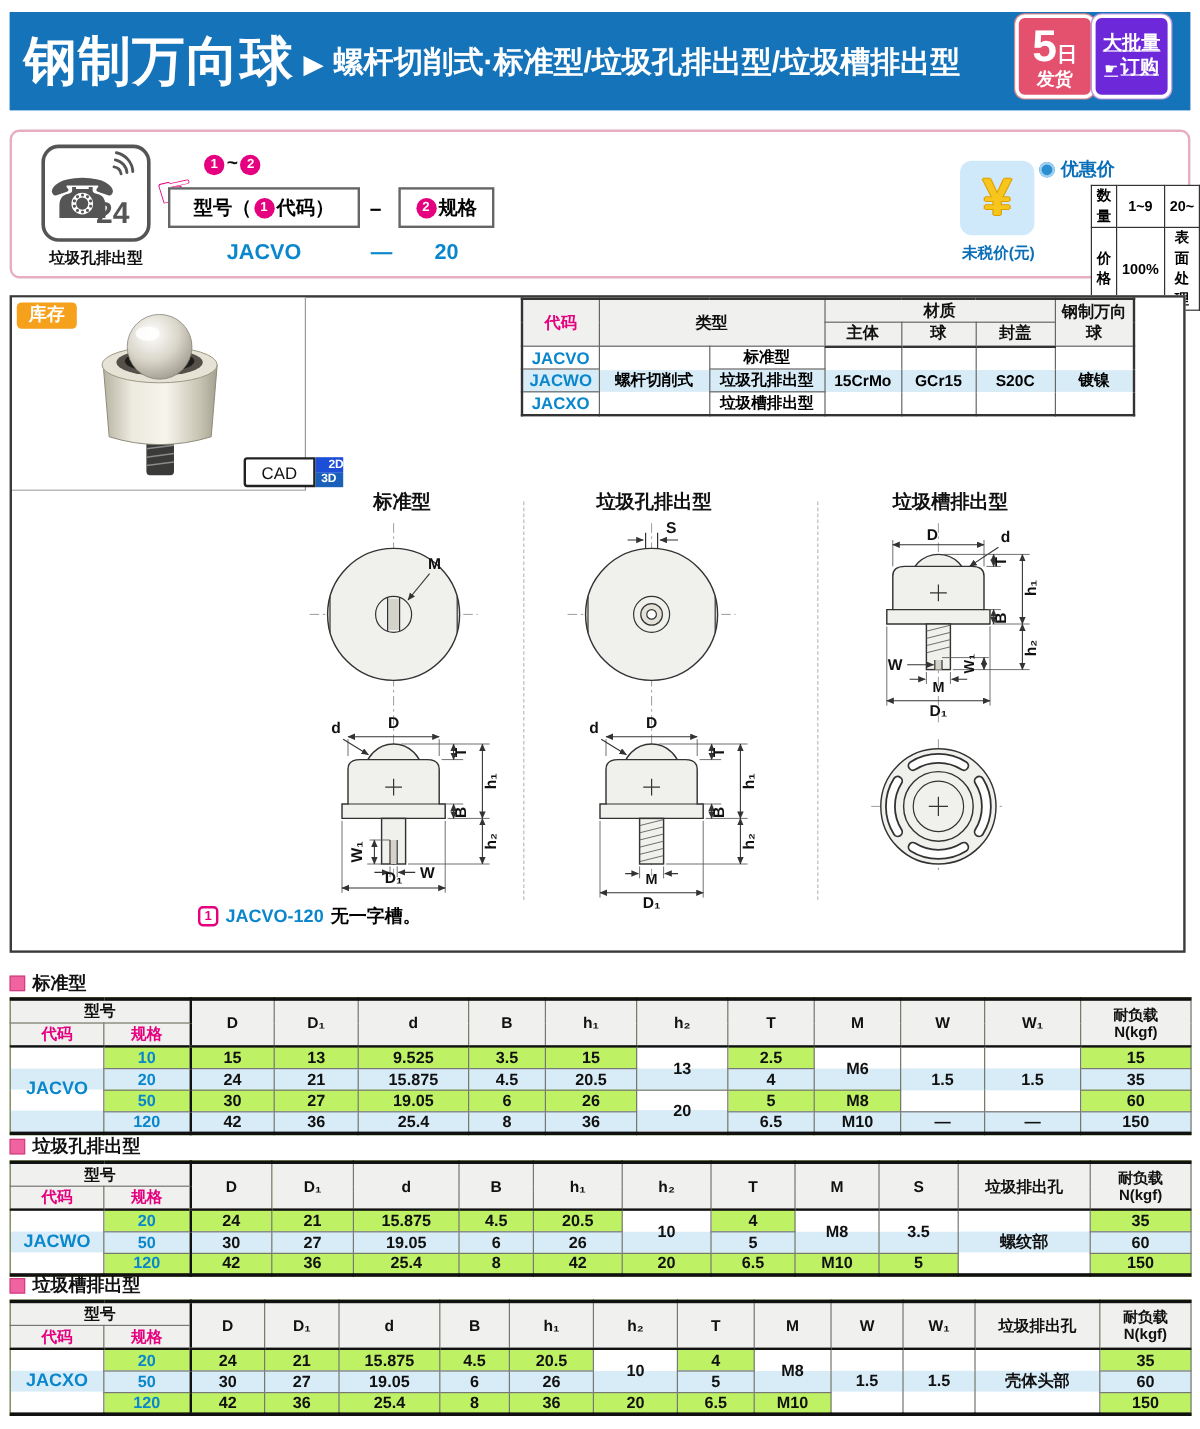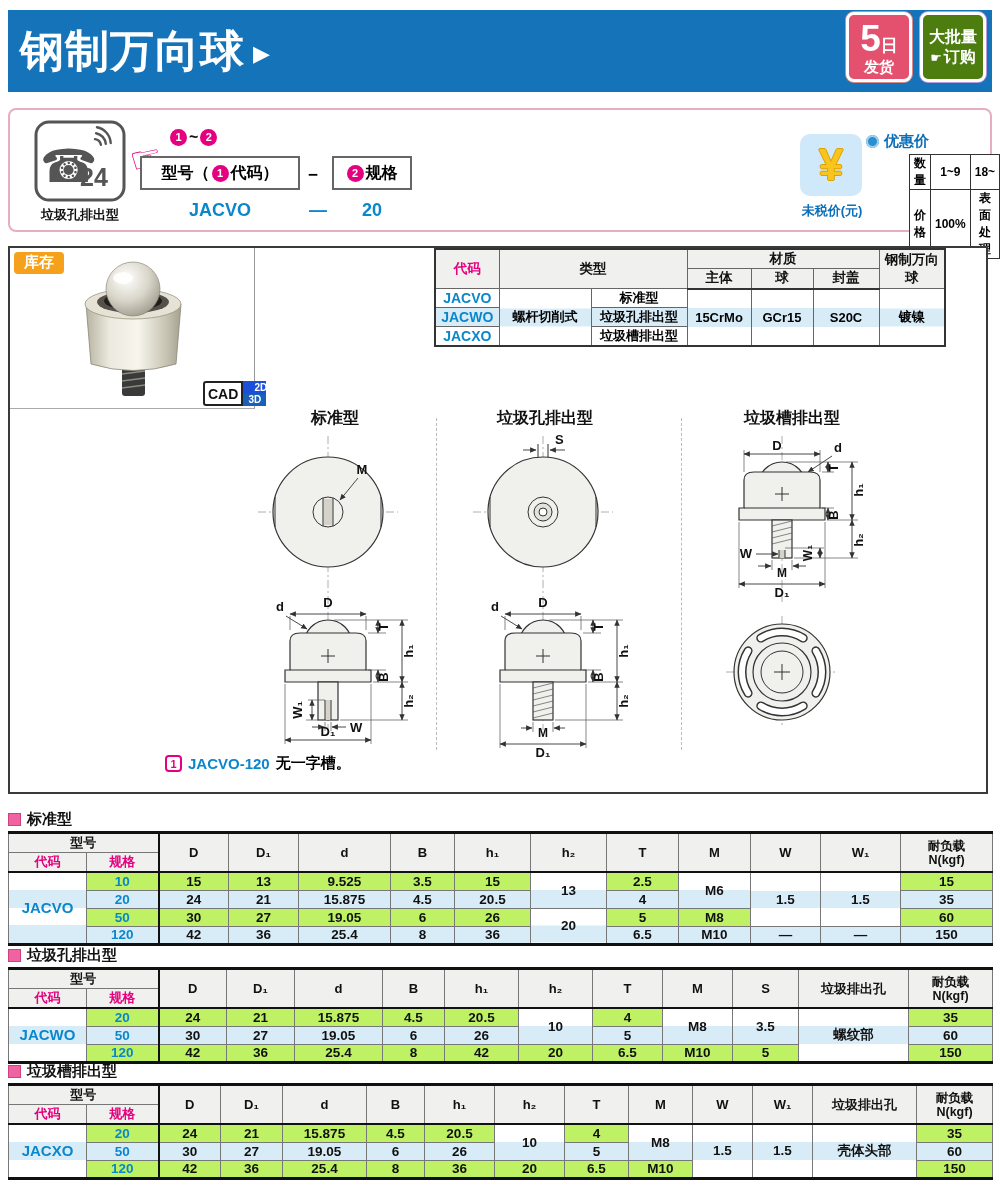--- a/index.html
+++ b/index.html
@@ -8,21 +8,21 @@
 
   
   .hdr { position:absolute; left:8px; top:10px; width:984px; height:82px; background:#1573b9;
          display:flex; align-items:center; padding-left:12px; }
   .hdr-title { font-size:44px; font-weight:bold; color:#fff; letter-spacing:1px; white-space:nowrap; }
   .hdr-arrow { font-size:22px; color:#fff; margin:6px 8px 0 8px; }
   .hdr-sub { font-size:25px; font-weight:bold; color:#fff; white-space:nowrap; }
   .badge { position:absolute; top:2px; width:66px; height:70px; border:3px solid #fff; border-radius:8px;
            color:#fff; display:flex; flex-direction:column; align-items:center; justify-content:center; line-height:1; }
   .badge.red { right:80px; background:#e4516e; box-shadow:0 0 0 1px #d88; }
-  .badge.purple { right:6px; background:#4d7c0f; box-shadow:0 0 0 1px #b9d; }
+  .badge.purple { right:16px; background:#6d28d9; box-shadow:0 0 0 1px #b9d;text-decoration:underline; }
   .b1-line { display:flex; align-items:baseline; }
   .b1-num { font-size:37px; font-weight:bold; }
   .b1-unit { font-size:17px; font-weight:bold; }
   .b1-txt { font-size:15px; font-weight:bold; margin-top:2px; }
   .b2-top { font-size:16px; font-weight:bold; }
   .b2-line { display:flex; align-items:center; gap:2px; margin-top:4px; }
   .b2-ico { font-size:13px; }
   .b2-txt { font-size:16px; font-weight:bold; }
 
   
@@ -59,22 +59,22 @@
                    height:17px; padding:0 4px; background:#fff; }
 
   
   .frame { position:absolute; left:8px; top:246px; width:980px; height:548px;
            border:2px solid #3a3a3a; background:#fff; }
   .photo-box { position:absolute; left:0; top:0; width:245px; height:161px;
                border-right:1px solid #999; border-bottom:1px solid #aaa; background:#fff; }
   .stock { position:absolute; left:4px; top:4px; background:#f5a11c; color:#fff; font-size:15px;
            font-weight:bold; padding:1px 10px 2px; border-radius:4px; }
   .cadb { position:absolute; left:193px; top:133px; display:flex; align-items:stretch; }
-  .cad-main { border:2px solid #222; background:#fff; font-size:14px; font-weight:bold; color:#111;
-              display:flex; align-items:center; padding:0 3px; border-radius:3px 0 0 3px; }
+  .cad-main { border:2px solid #222; background:#fff; font-size:14px; font-weight:normal; color:#111;
+              display:flex; align-items:center; padding:0 13px; border-radius:3px 0 0 3px; }
   .cad-col { display:flex; flex-direction:column; }
   .cad2, .cad3 { width:23px; height:12.5px; color:#fff; font-size:10px; font-weight:bold;
                  display:flex; align-items:center; justify-content:center; }
   .cad2 { background:#1d4ed8;padding-left:12px; } .cad3 { background:#1a5fb8; }
 
   
   .codes { position:absolute; left:424px; top:0; width:510px; border-collapse:collapse; table-layout:fixed;
            border:2px solid #333; }
   .codes th, .codes td { border:1px solid #666; text-align:center; padding:0; }
   .codes th { background:#f0f0ee; font-size:13.5px; height:18px; color:#111; }
@@ -136,20 +136,21 @@
       <path d="M0,0 L7,3 L0,6 Z" fill="#333"></path>
     </marker>
   </defs>
 </svg>
 
 <div class="page">
 
   <div class="hdr">
     <span class="hdr-title">钢制万向球</span>
     <span class="hdr-arrow">▶</span>
+    <span class="hdr-sub">螺杆切削式·标准型/垃圾孔排出型/垃圾槽排出型</span>
     <div class="badge red">
       <span class="b1-line">
         <span class="b1-num">5</span>
         <span class="b1-unit">日</span>
       </span>
       <span class="b1-txt">发货</span>
     </div>
     <div class="badge purple">
       <span class="b2-top">大批量</span>
       <span class="b2-line">
@@ -197,21 +198,21 @@
     <div class="untaxed">未税价(元)</div>
     <div class="dealt">
       <span class="bullet"></span>
       <span>优惠价</span>
     </div>
     <table class="deal-table">
       <tbody>
           <tr>
         <td>数量</td>
         <td>1~9</td>
-        <td>18~</td>
+        <td>20~</td>
       </tr>
       <tr>
         <td>价格</td>
         <td>100%</td>
         <td>表面处理</td>
       </tr>
     </tbody>
       </table>
   </div>
 

